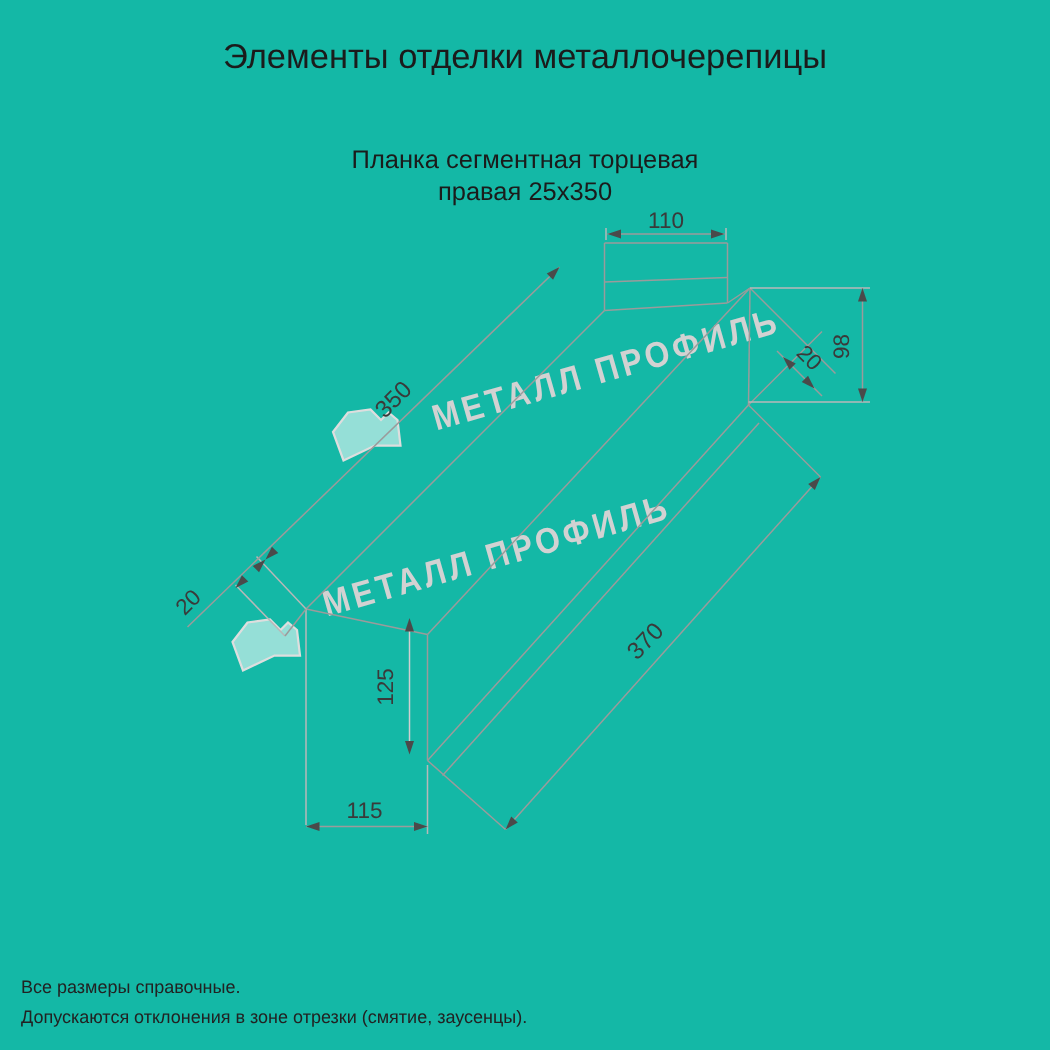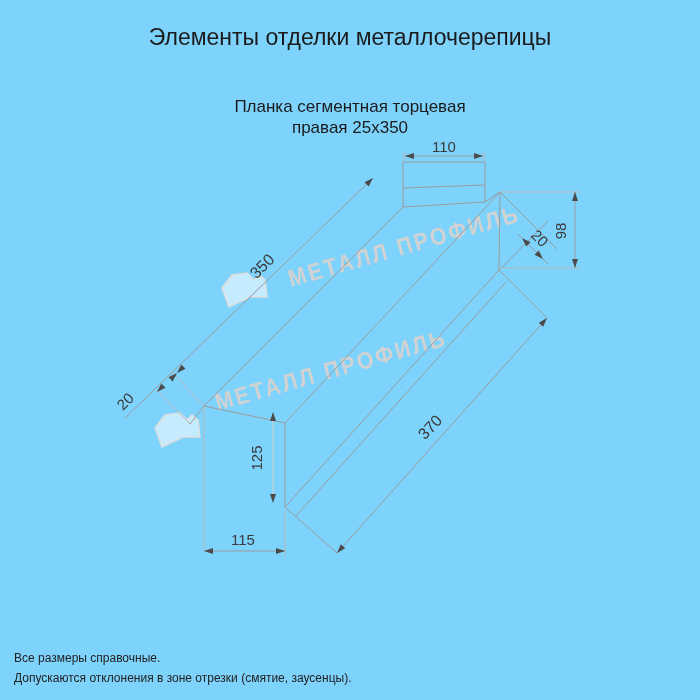--- a/index.html
+++ b/index.html
@@ -1,16 +1,16 @@
 <!DOCTYPE html>
 <html><head>
 <meta charset="utf-8">
 <style>
   html,body{margin:0;padding:0;background:#ffffff;}
-  .page{position:relative;width:700px;height:700px;background:#7dd3fc;overflow:hidden;
+  .page{position:relative;width:700px;height:700px;background:#14b8a6;overflow:hidden;
         font-family:"Liberation Sans", sans-serif;}
   svg text{font-family:"Liberation Sans", sans-serif;}
   .title-text{font-size:23px;fill:#1b1b1b;}
   .subtitle-text{font-size:17px;fill:#1b1b1b;}
   .dim-text{font-size:15px;fill:#3a3a3a;}
   .dim-text-lg{font-size:16px;fill:#3a3a3a;}
   .note-text{font-size:12px;fill:#222;}
   .wm-text{font-size:24px;font-weight:bold;fill:#d2d2d2;letter-spacing:3px;}
   .ln{stroke:#9b9b9b;stroke-width:1;fill:none;}
   .ext{stroke:#b8b8b8;stroke-width:1;fill:none;}

